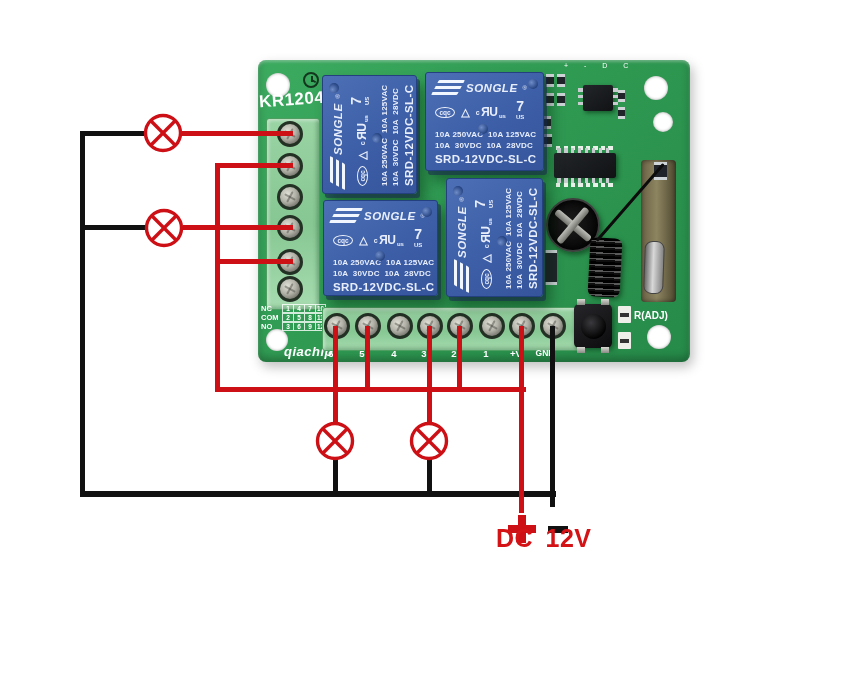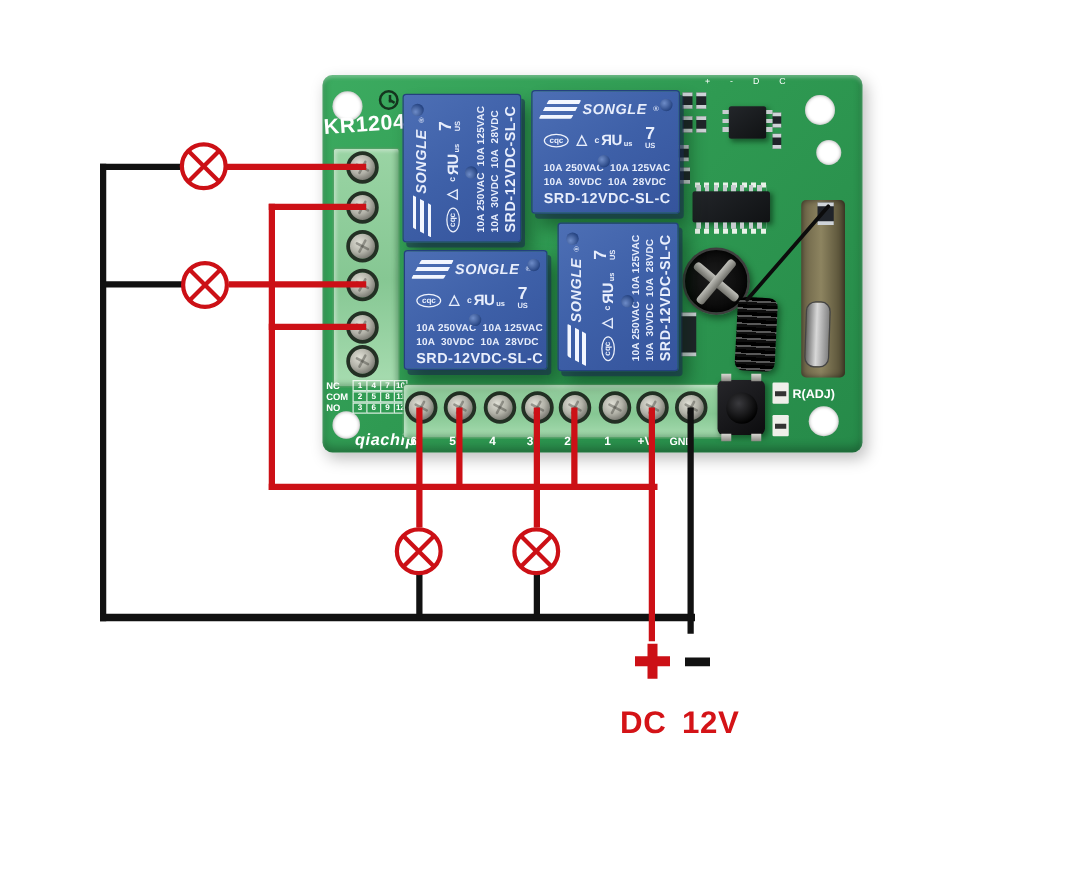--- a/index.html
+++ b/index.html
@@ -319,14 +319,14 @@
     <circle cx="22" cy="22" r="17.5" fill="#fff" stroke="#cc1016" stroke-width="3.4"></circle>
     <line x1="9.8" y1="9.8" x2="34.2" y2="34.2" stroke="#cc1016" stroke-width="3.4"></line>
     <line x1="34.2" y1="9.8" x2="9.8" y2="34.2" stroke="#cc1016" stroke-width="3.4"></line>
   </svg>
   <svg class="load" style="left:407px;top:419px;" width="44" height="44">
     <circle cx="22" cy="22" r="17.5" fill="#fff" stroke="#cc1016" stroke-width="3.4"></circle>
     <line x1="9.8" y1="9.8" x2="34.2" y2="34.2" stroke="#cc1016" stroke-width="3.4"></line>
     <line x1="34.2" y1="9.8" x2="9.8" y2="34.2" stroke="#cc1016" stroke-width="3.4"></line>
   </svg>
 
-  <div class="dc-label" style="left:496px;top:564px;">DC 12V</div>
+  <div class="dc-label" style="left:496px;top:524px;">DC 12V</div>
 </div>
 
 </body></html>

